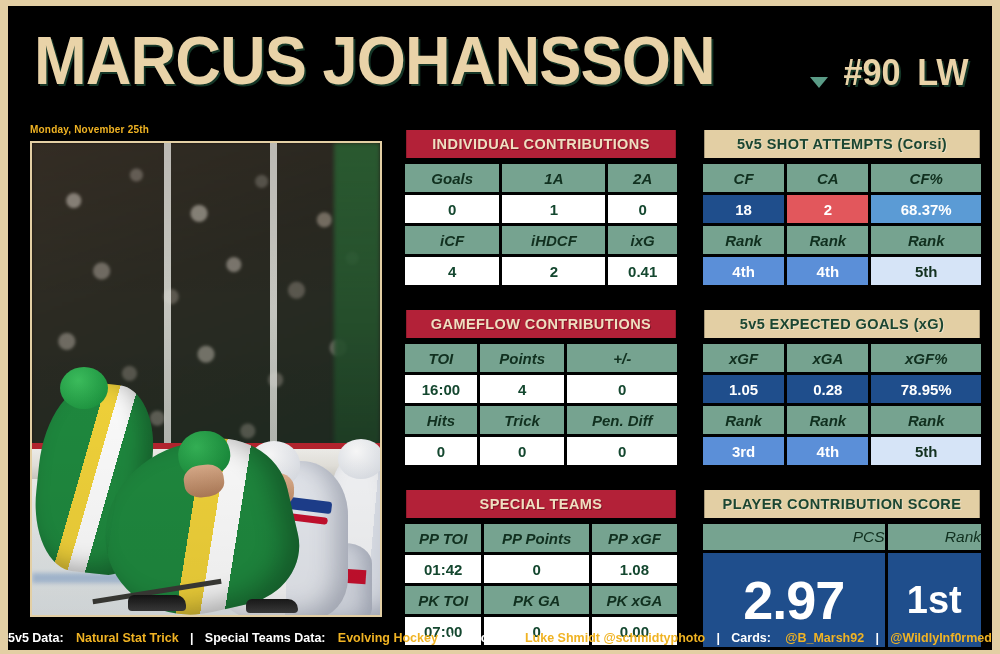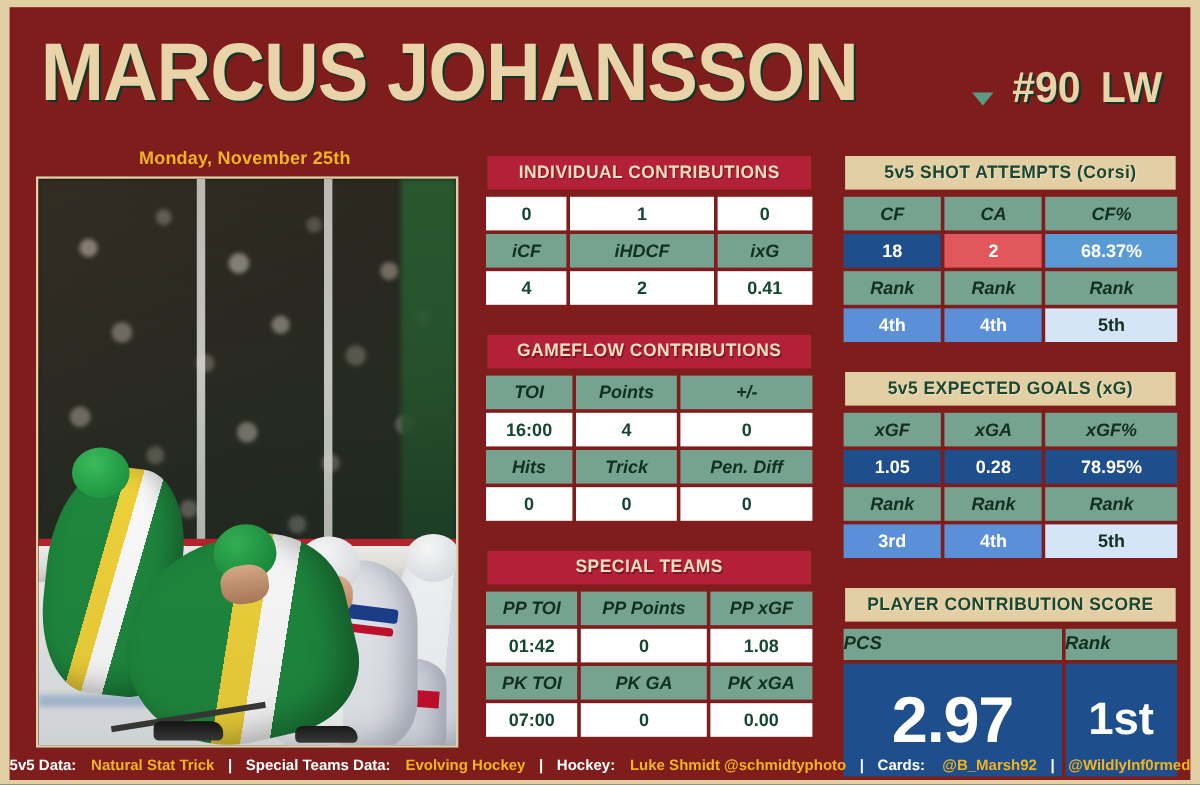--- a/index.html
+++ b/index.html
@@ -20,21 +20,21 @@
     height: 654px;
     box-sizing: border-box;
     background: #e3cfa4;
     padding: 6px 8px 4px 8px;
   }
   #card-inner {
     position: relative;
     width: 100%;
     height: 100%;
     box-sizing: border-box;
-    background: #7f1d1d;
+    background: #000000;
     overflow: hidden;
   }
 
   
   #header {
     position: absolute;
     left: 0; top: 0;
     width: 100%;
     height: 112px;
   }
@@ -77,23 +77,22 @@
   }
 
   
   #left-col {
     position: absolute;
     left: 22px;
     top: 118px;
     width: 348px;
   }
   #game-date {
-    text-align: center;
     color: #f0b323;
-    font-size: 15px;
+    font-size: 10px;
     font-weight: bold;
     letter-spacing: 0.2px;
     margin-bottom: 6px;
   }
   #photo {
     position: relative;
     width: 348px;
     height: 472px;
     border: 2px solid #e3cfa4;
     overflow: hidden;
@@ -374,21 +373,21 @@
     font-size: 16px;
   }
   td.val-blue      { background: #1f4e8c; color: #ffffff; }
   td.val-red       { background: #e2575c; color: #ffffff; }
   td.val-midblue   { background: #5b9bd5; color: #ffffff; }
   td.rank-blue     { background: #5b8fd8; color: #ffffff; }
   td.rank-lite     { background: #d6e4f7; color: #12301f; }
 
   
   table.pcs { width: 100%; border-collapse: separate; border-spacing: 3px; margin-top: 3px; }
-  table.pcs td.hdr { background: #76a390; color: #11301f; font-style: italic; font-weight: bold; text-align: left; font-size: 15.5px; padding: 4px 0; }
+  table.pcs td.hdr { background: #76a390; color: #11301f; font-style: italic; font-weight: normal; text-align: right; font-size: 15.5px; padding: 4px 0; }
   table.pcs td.big {
     background: #1f4e8c;
     color: #ffffff;
     text-align: center;
     font-weight: bold;
     height: 92px;
     vertical-align: middle;
     margin-top: 29px;
   }
   .pcs-value { font-size: 54px; letter-spacing: -1px; line-height: 1; }
@@ -459,20 +458,25 @@
         <div class="photo-shade"></div>
       </div>
     </div>
 
     <div id="mid-col">
 
       <div class="panel-block">
         <div class="panel-title title-red">INDIVIDUAL CONTRIBUTIONS</div>
         <table class="stat">
           <tbody>
+              <tr>
+            <td class="hdr">Goals</td>
+            <td class="hdr">1A</td>
+            <td class="hdr">2A</td>
+          </tr>
           <tr>
             <td class="val">0</td>
             <td class="val">1</td>
             <td class="val">0</td>
           </tr>
           <tr>
             <td class="hdr">iCF</td>
             <td class="hdr">iHDCF</td>
             <td class="hdr">ixG</td>
           </tr>

